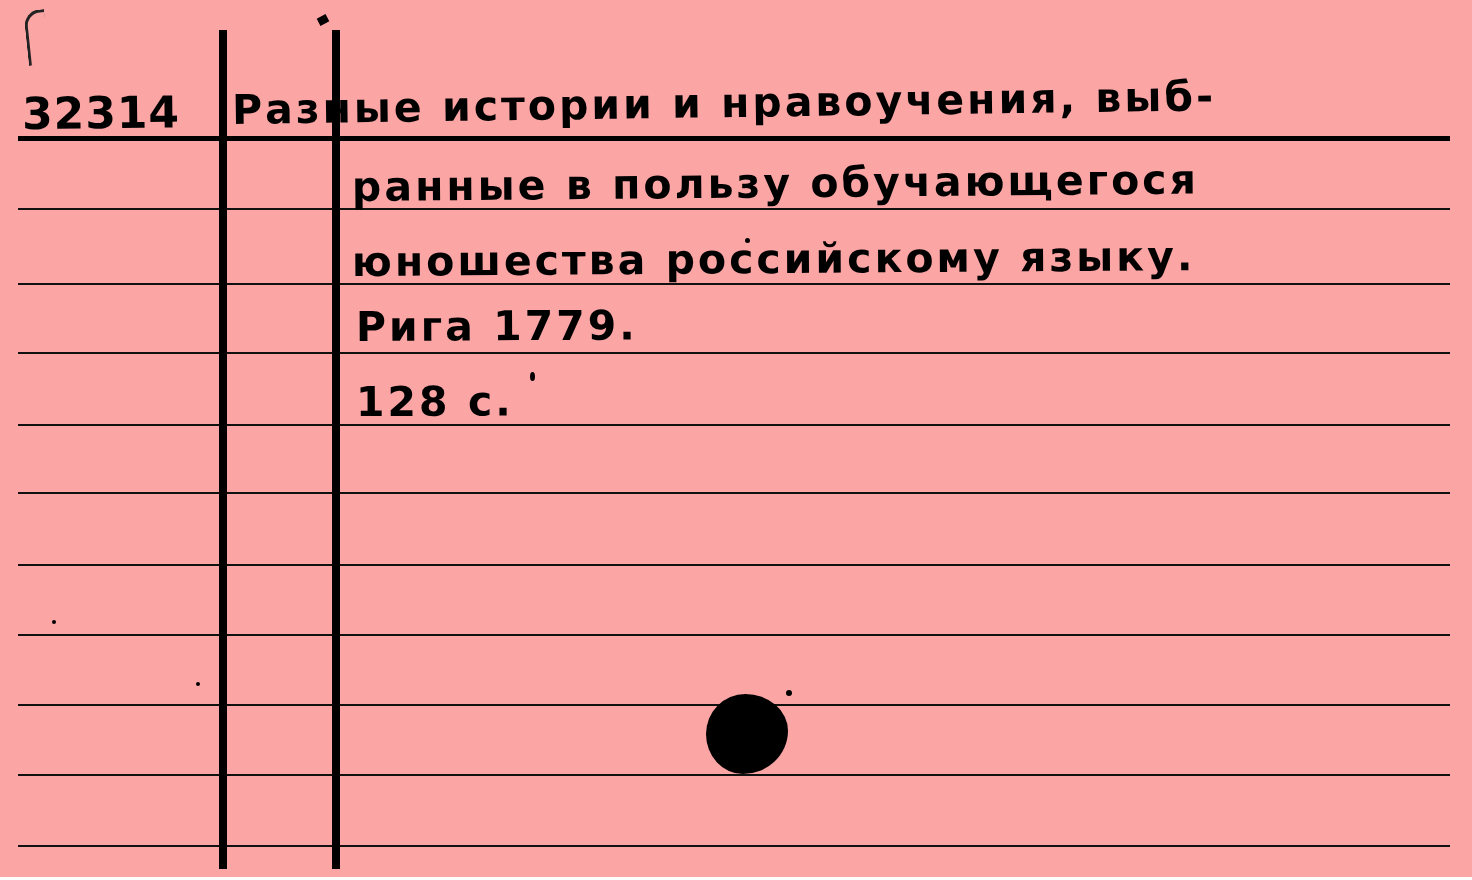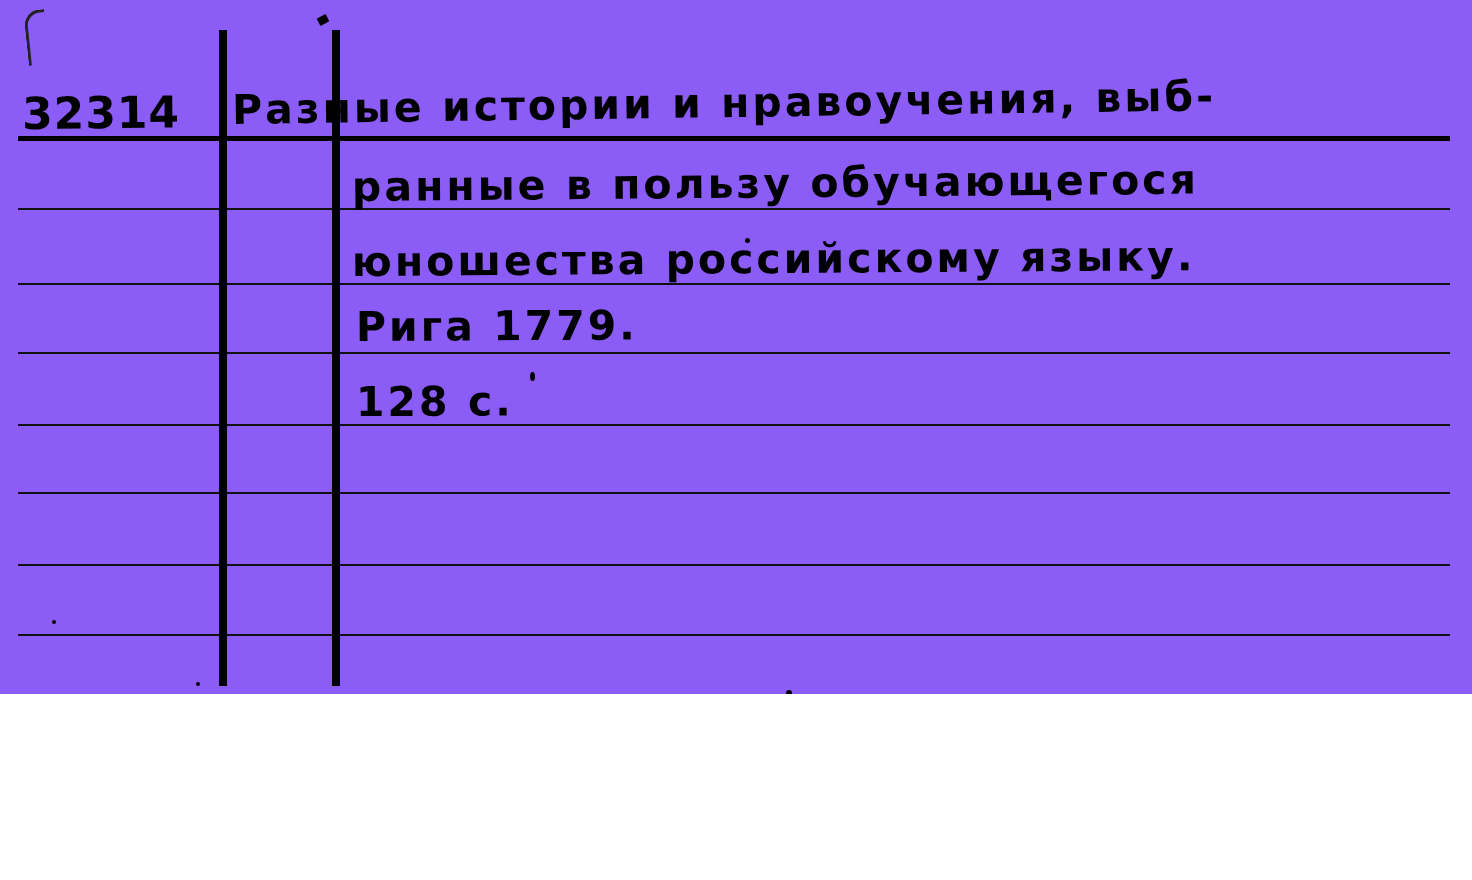--- a/index.html
+++ b/index.html
@@ -6,22 +6,22 @@
     margin: 0;
     padding: 0;
     background: #ffffff;
   }
   body {
     font-family: "Liberation Sans", sans-serif;
   }
   #card {
     position: relative;
     width: 1472px;
-    height: 694px;
-    background: #8b5cf6;
+    height: 877px;
+    background: #fca5a5;
     overflow: hidden;
   }
 
   
   .rule {
     position: absolute;
     left: 18px;
     right: 22px;
     height: 2px;
     background: #111111;

